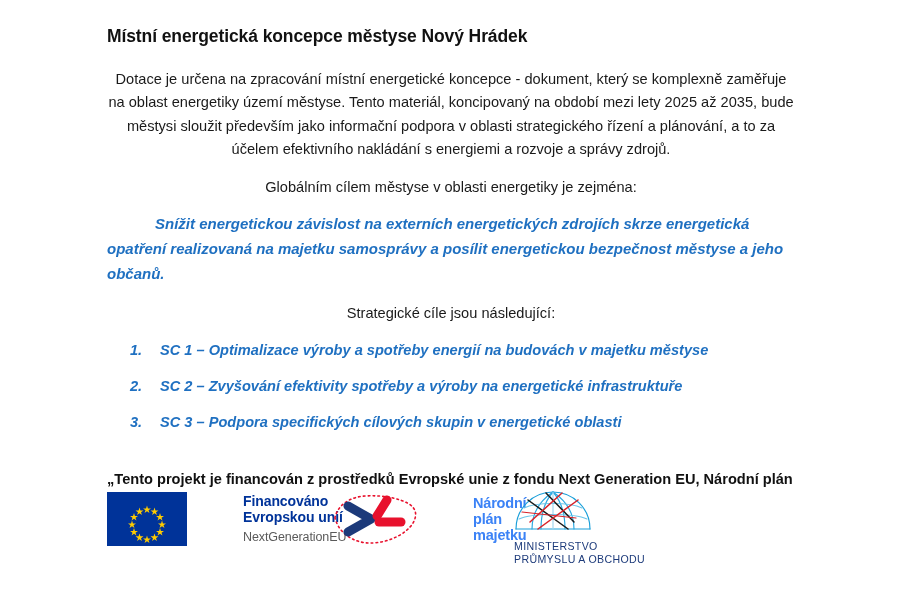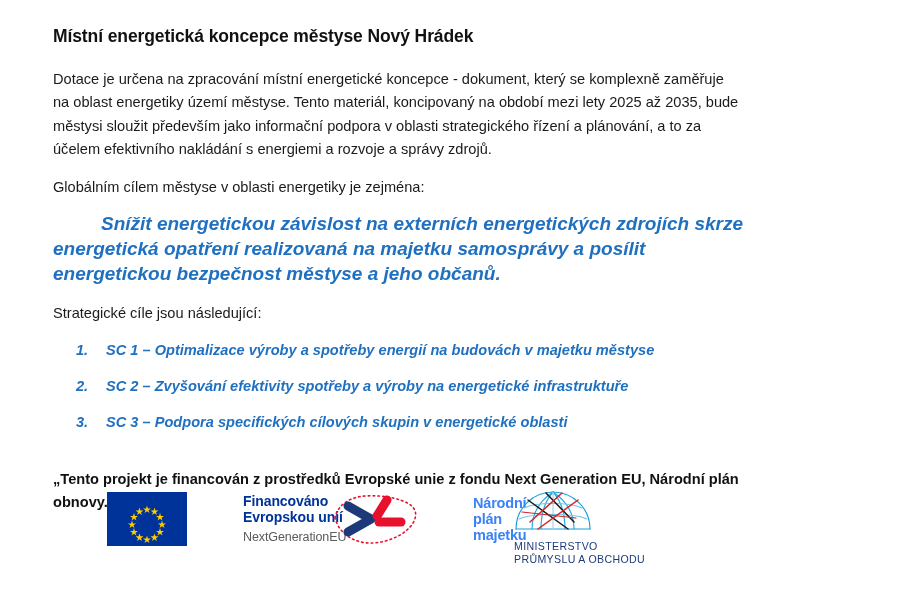--- a/index.html
+++ b/index.html
@@ -12,49 +12,49 @@
     background: #ffffff;
     font-family: "Liberation Sans", sans-serif;
     color: #1a1a1a;
     overflow: hidden;
   }
   .page {
     position: relative;
     width: 896px;
     height: 599px;
     box-sizing: border-box;
-    padding: 26px 100px 0 53px;
+    padding: 26px 100px 0 107px;
   }
 
   
   .doc-title {
     font-size: 17.5px;
     font-weight: bold;
     color: #111111;
     letter-spacing: -0.1px;
     margin: 0 0 20px 0;
     line-height: 1.25;
   }
 
   
   .para {
     font-size: 14.6px;
     line-height: 23.5px;
     color: #1a1a1a;
     margin: 0 0 14px 0;
     max-width: 688px;
-    text-align: left;
+    text-align: center;
   }
   .para.tight {
     margin-bottom: 12px;
   }
 
   
   .goal-block {
-    font-size: 19px;
+    font-size: 15px;
     line-height: 25px;
     color: #1f70c1;
     font-style: italic;
     font-weight: bold;
     margin: 0 0 16px 0;
     max-width: 700px;
     text-indent: 48px;
   }
 
   

